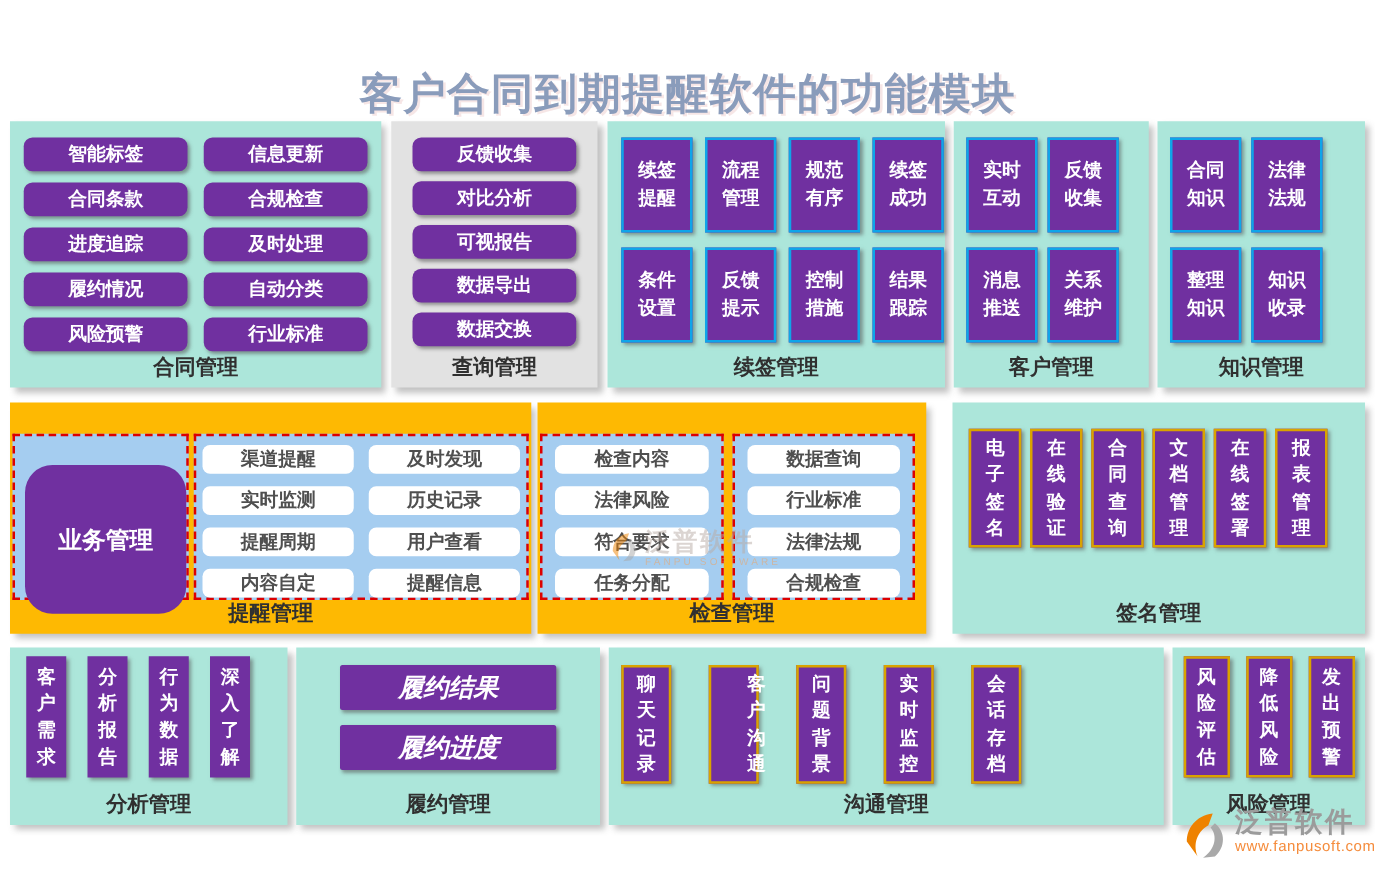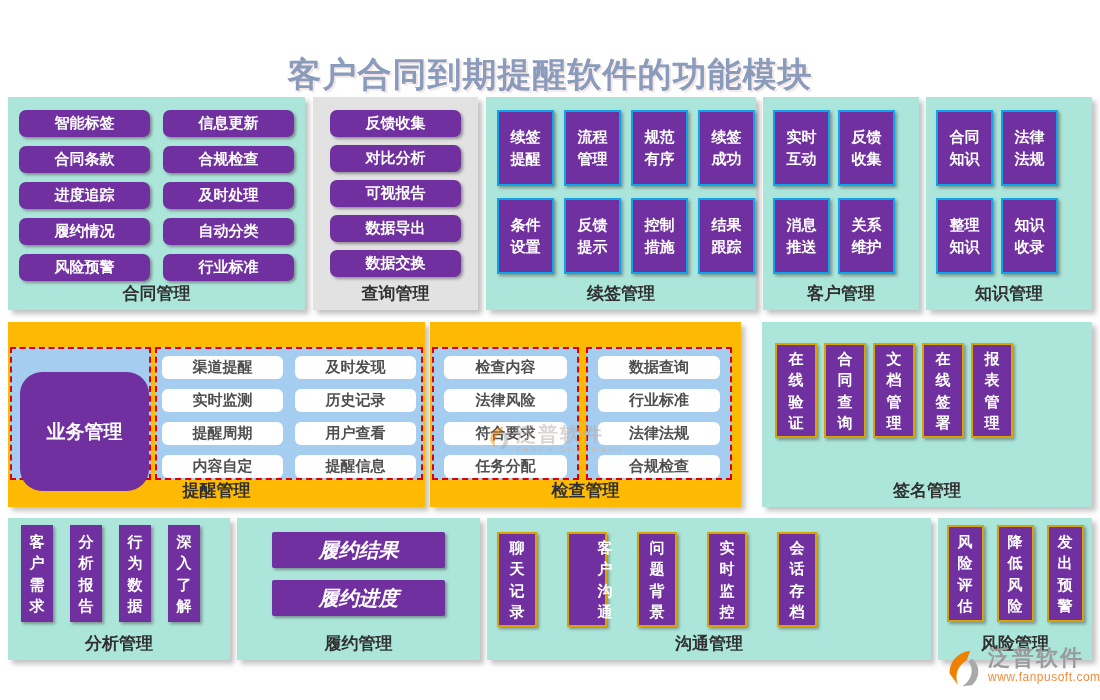--- a/index.html
+++ b/index.html
@@ -201,20 +201,23 @@
         <div class="wbtn">法律法规</div>
         <div class="wbtn">合规检查</div>
       </div>
     </div>
     <div class="plabel">检查管理</div>
   </div>
 
   <div class="panel" style="left:762px;top:322px;width:330px;height:185px;">
     <div class="vrow" style="padding:21px 0 0 13px;gap:7px;">
       <div class="vbtn" style="width:42px;height:95px;">
+          <span>电子签名</span>
+        </div>
+      <div class="vbtn" style="width:42px;height:95px;">
           <span>在线验证</span>
         </div>
       <div class="vbtn" style="width:42px;height:95px;">
           <span>合同查询</span>
         </div>
       <div class="vbtn" style="width:42px;height:95px;">
           <span>文档管理</span>
         </div>
       <div class="vbtn" style="width:42px;height:95px;">
           <span>在线签署</span>

